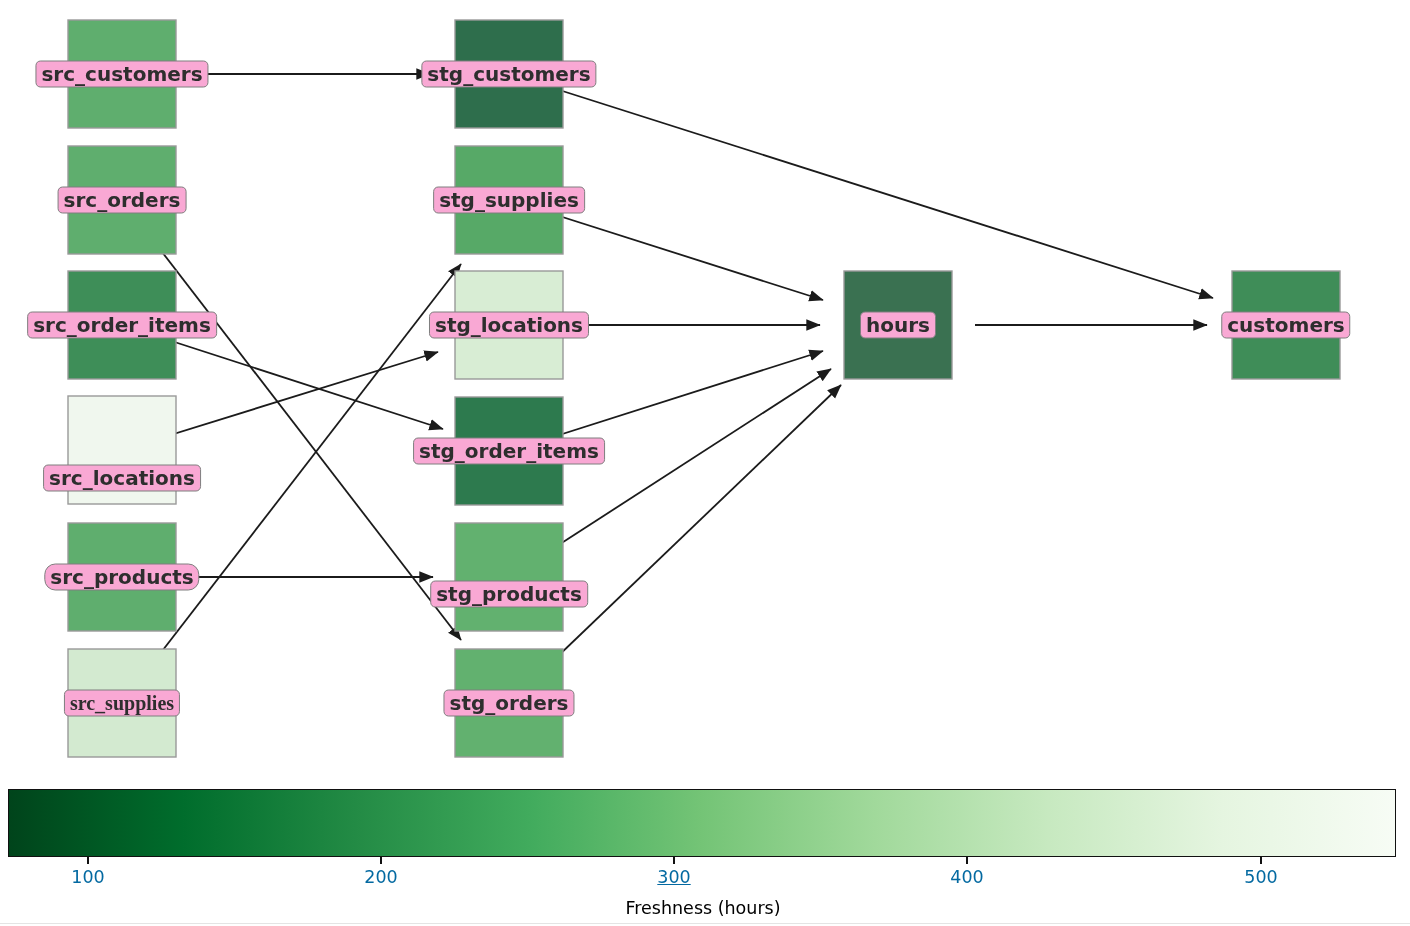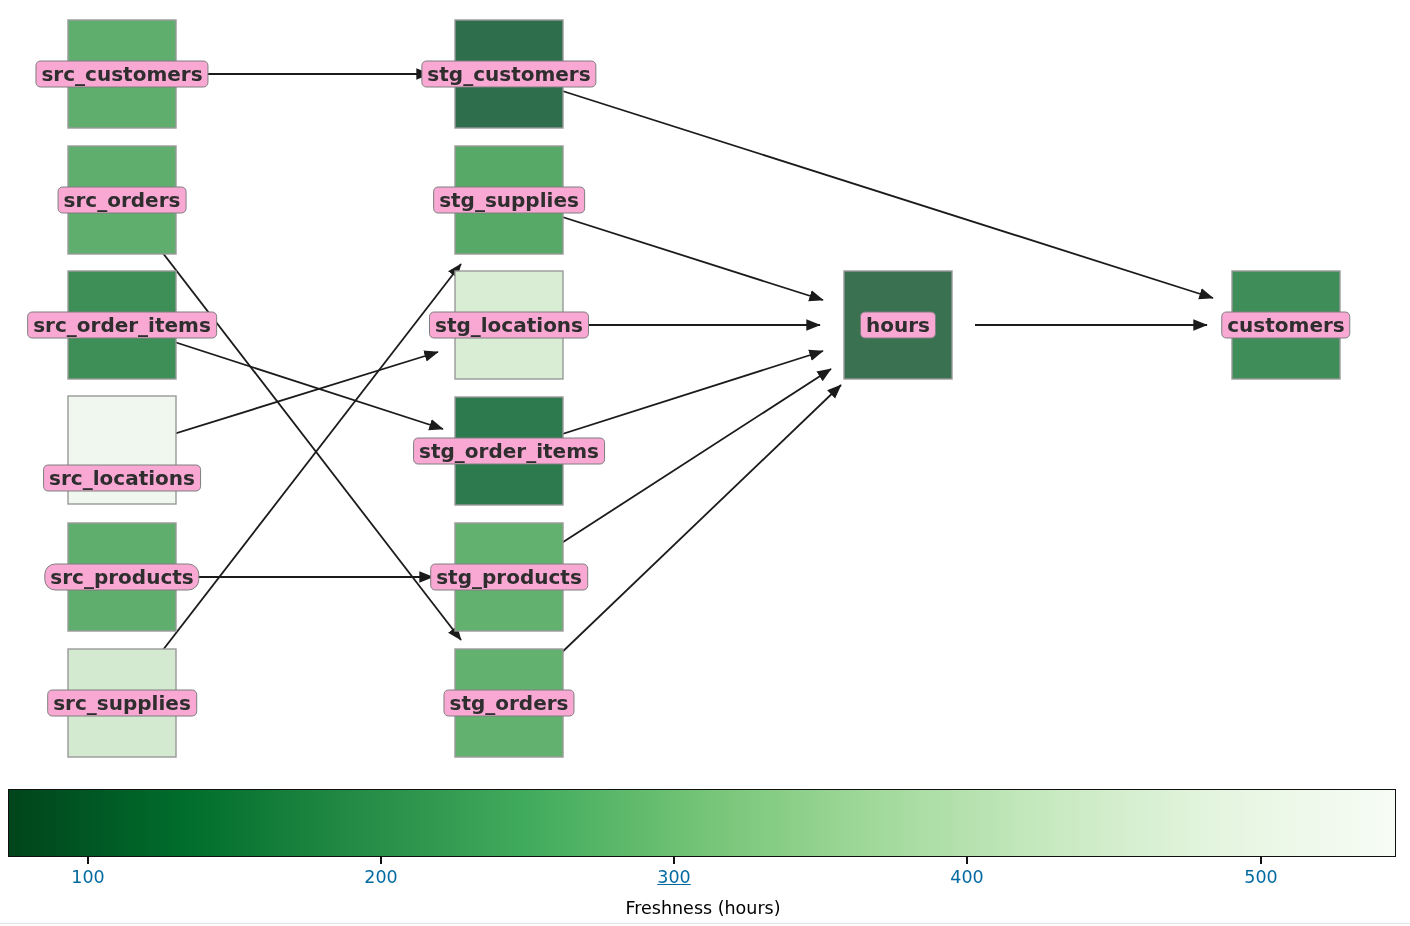--- a/index.html
+++ b/index.html
@@ -76,26 +76,26 @@
       <rect x="844" y="271" width="108" height="108" fill="#3a7151"></rect>
       <rect x="1232" y="271" width="108" height="108" fill="#3f8d58"></rect>
     </g>
   </svg>
 
   <div class="node-label" style="left:122px;top:74px;">src_customers</div>
   <div class="node-label" style="left:122px;top:200px;">src_orders</div>
   <div class="node-label" style="left:122px;top:325px;">src_order_items</div>
   <div class="node-label" style="left:122px;top:470px;margin-top:8px;">src_locations</div>
   <div class="node-label" style="left:122px;top:577px;border-radius:11px;">src_products</div>
-  <div class="node-label" style="left:122px;top:703px;">src_supplies</div>
+  <div class="node-label" style="left:122px;top:703px;font-family:Liberation Serif, serif;">src_supplies</div>
   <div class="node-label" style="left:509px;top:74px;">stg_customers</div>
   <div class="node-label" style="left:509px;top:200px;">stg_supplies</div>
   <div class="node-label" style="left:509px;top:325px;">stg_locations</div>
   <div class="node-label" style="left:509px;top:451px;">stg_order_items</div>
-  <div class="node-label" style="left:509px;top:577px;text-align:right;">stg_products</div>
+  <div class="node-label" style="left:509px;top:594px;text-align:right;">stg_products</div>
   <div class="node-label" style="left:509px;top:703px;">stg_orders</div>
   <div class="node-label" style="left:898px;top:325px;">hours</div>
   <div class="node-label" style="left:1286px;top:325px;">customers</div>
 
   <div class="colorbar"></div>
 
   <div class="cb-tick" style="left:87px;"></div>
   <div class="cb-tick" style="left:380px;"></div>
   <div class="cb-tick" style="left:673px;"></div>
   <div class="cb-tick" style="left:966px;"></div>

